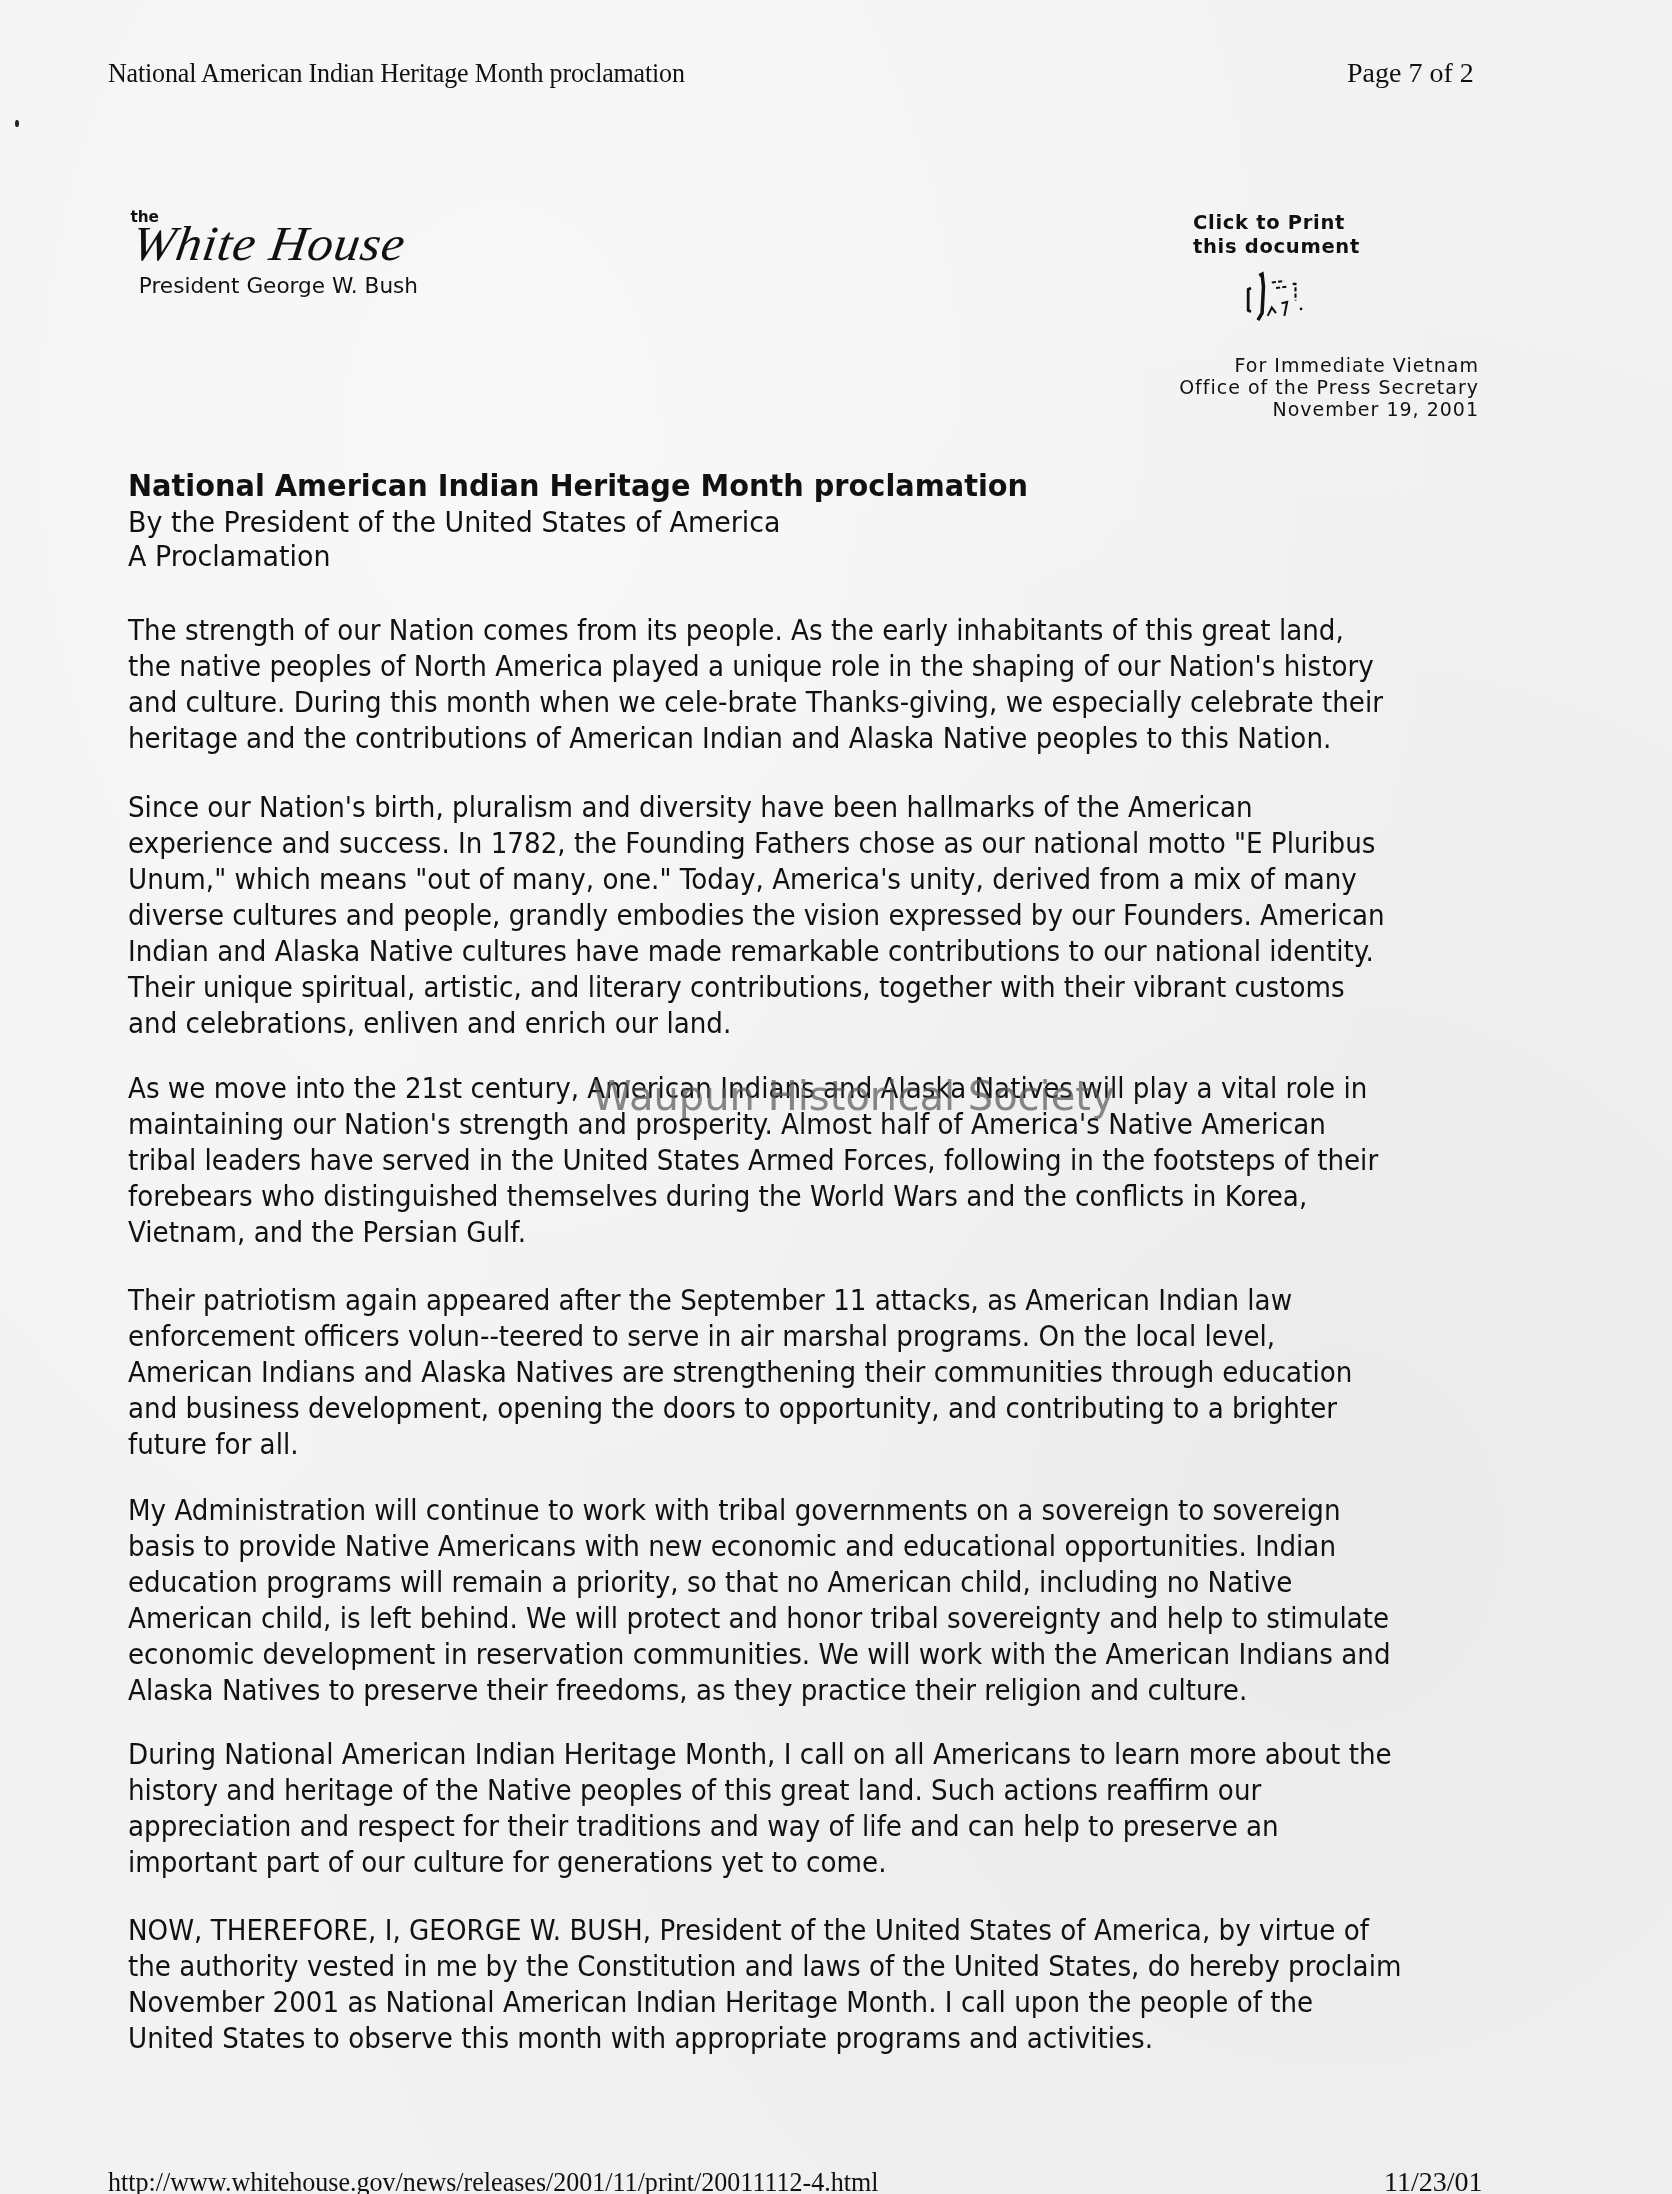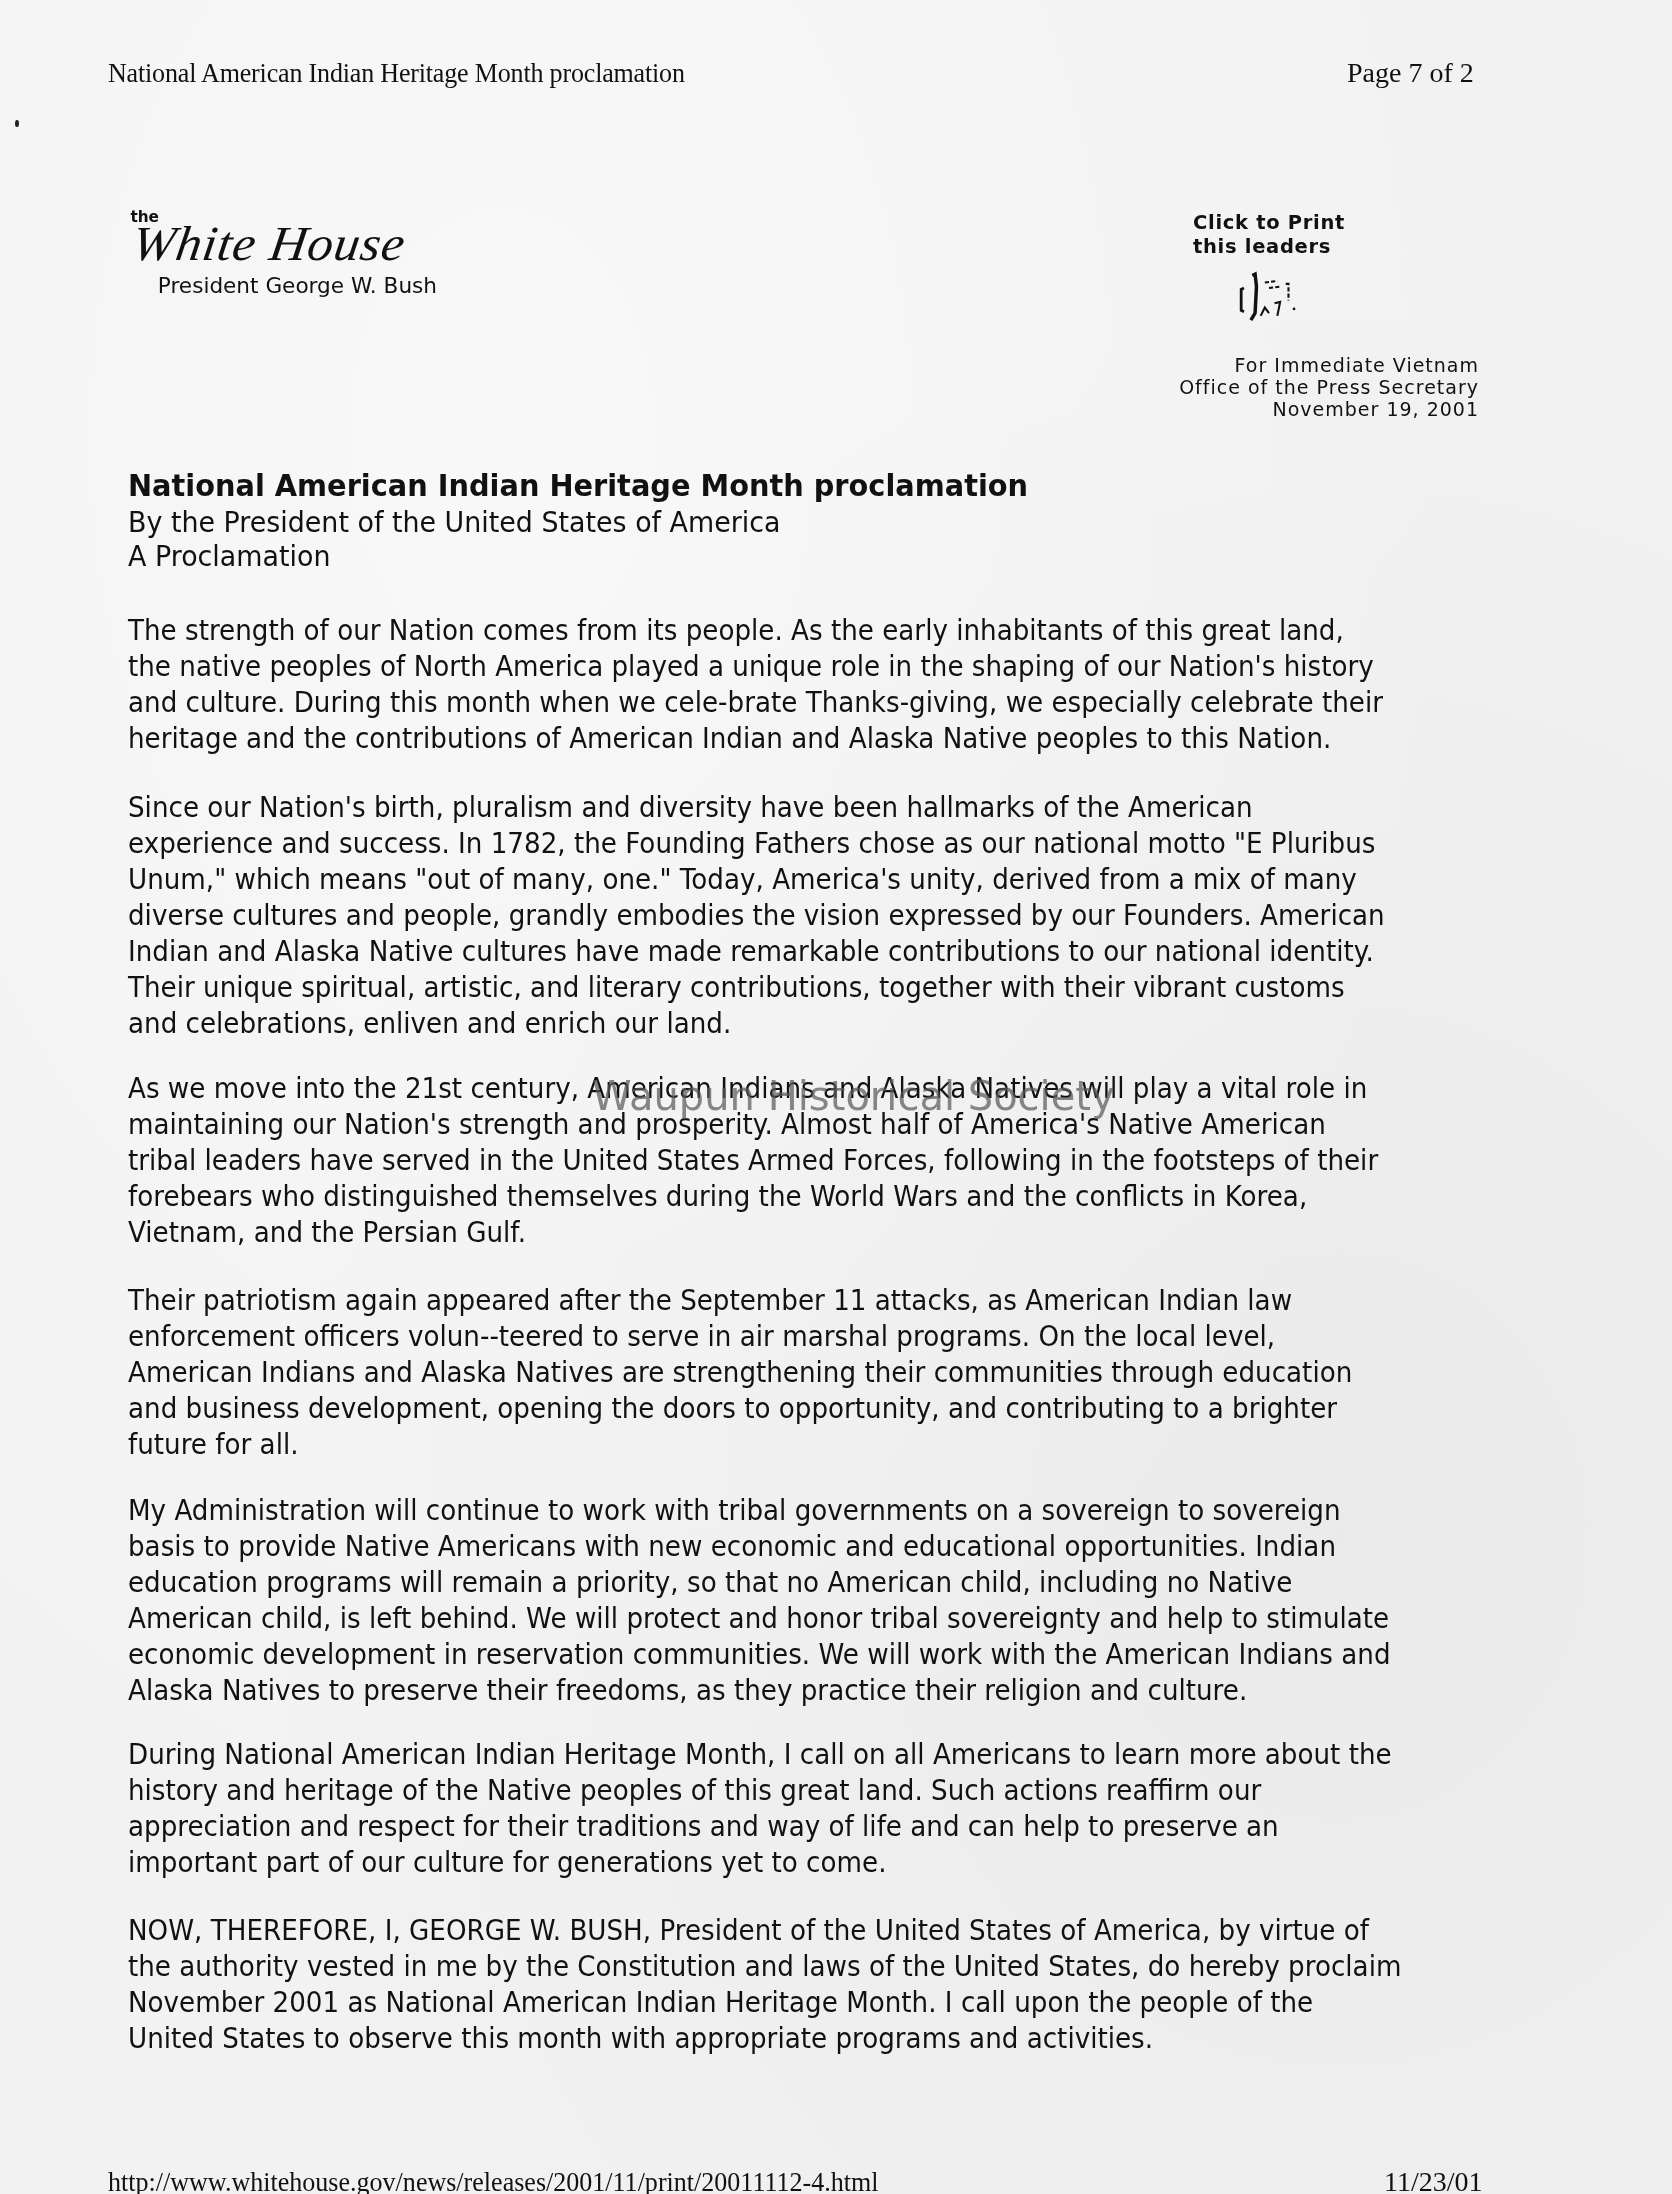--- a/index.html
+++ b/index.html
@@ -35,21 +35,21 @@
     font-size: 15.3px; font-weight: bold;
   }
   .logo-script {
     position: absolute; left: 8.4px; top: 12.5px;
     font-size: 49px; font-style: italic; white-space: nowrap;
     letter-spacing: 0.7px;
     transform: scaleX(1.05) skewX(-8deg); transform-origin: left top;
   }
   .logo-sub {
     position: absolute; left: 9.8px; top: 71px;
-    font-size: 21.6px; white-space: nowrap; margin-left: 19px;
+    font-size: 21.6px; white-space: nowrap;
   }
 
   .print-link {
     position: absolute; left: 1193px; top: 211px;
     display: flex; align-items: center; gap: 8.4px; cursor: pointer; flex-direction: column;
   }
   .print-text { font-size: 19.5px; font-weight: bold; line-height: 24px; white-space: nowrap; letter-spacing: 0.7px; }
   .print-icon { width: 64px; height: 56px; }
 
   .press {
@@ -108,21 +108,21 @@
 
 <div class="logo">
   <span class="logo-the sans">the</span>
   <span class="logo-script serif">White House</span>
   <span class="logo-sub sans">President George W. Bush</span>
 </div>
 
 <div class="print-link">
   <div class="print-text sans">
     <div>Click to Print</div>
-    <div>this leaders</div>
+    <div>this document</div>
   </div>
   <svg class="print-icon" viewBox="0 0 92 80">
     <path d="M10 30 L6 32 L6 62 L10 64" fill="none" stroke="#111" stroke-width="4"></path>
     <path d="M22 12 L26 10 L28 28 L26 66 L20 76" fill="none" stroke="#111" stroke-width="5"></path>
     <path d="M40 22 L58 20 M46 30 L62 28 M70 24 L74 24 L74 48" fill="none" stroke="#111" stroke-width="3" stroke-dasharray="6 3"></path>
     <path d="M34 70 L40 58 L46 66 M54 52 L62 50 L58 70" fill="none" stroke="#111" stroke-width="3"></path>
     <circle cx="82" cy="60" r="2" fill="#111"></circle>
   </svg>
 </div>
 

